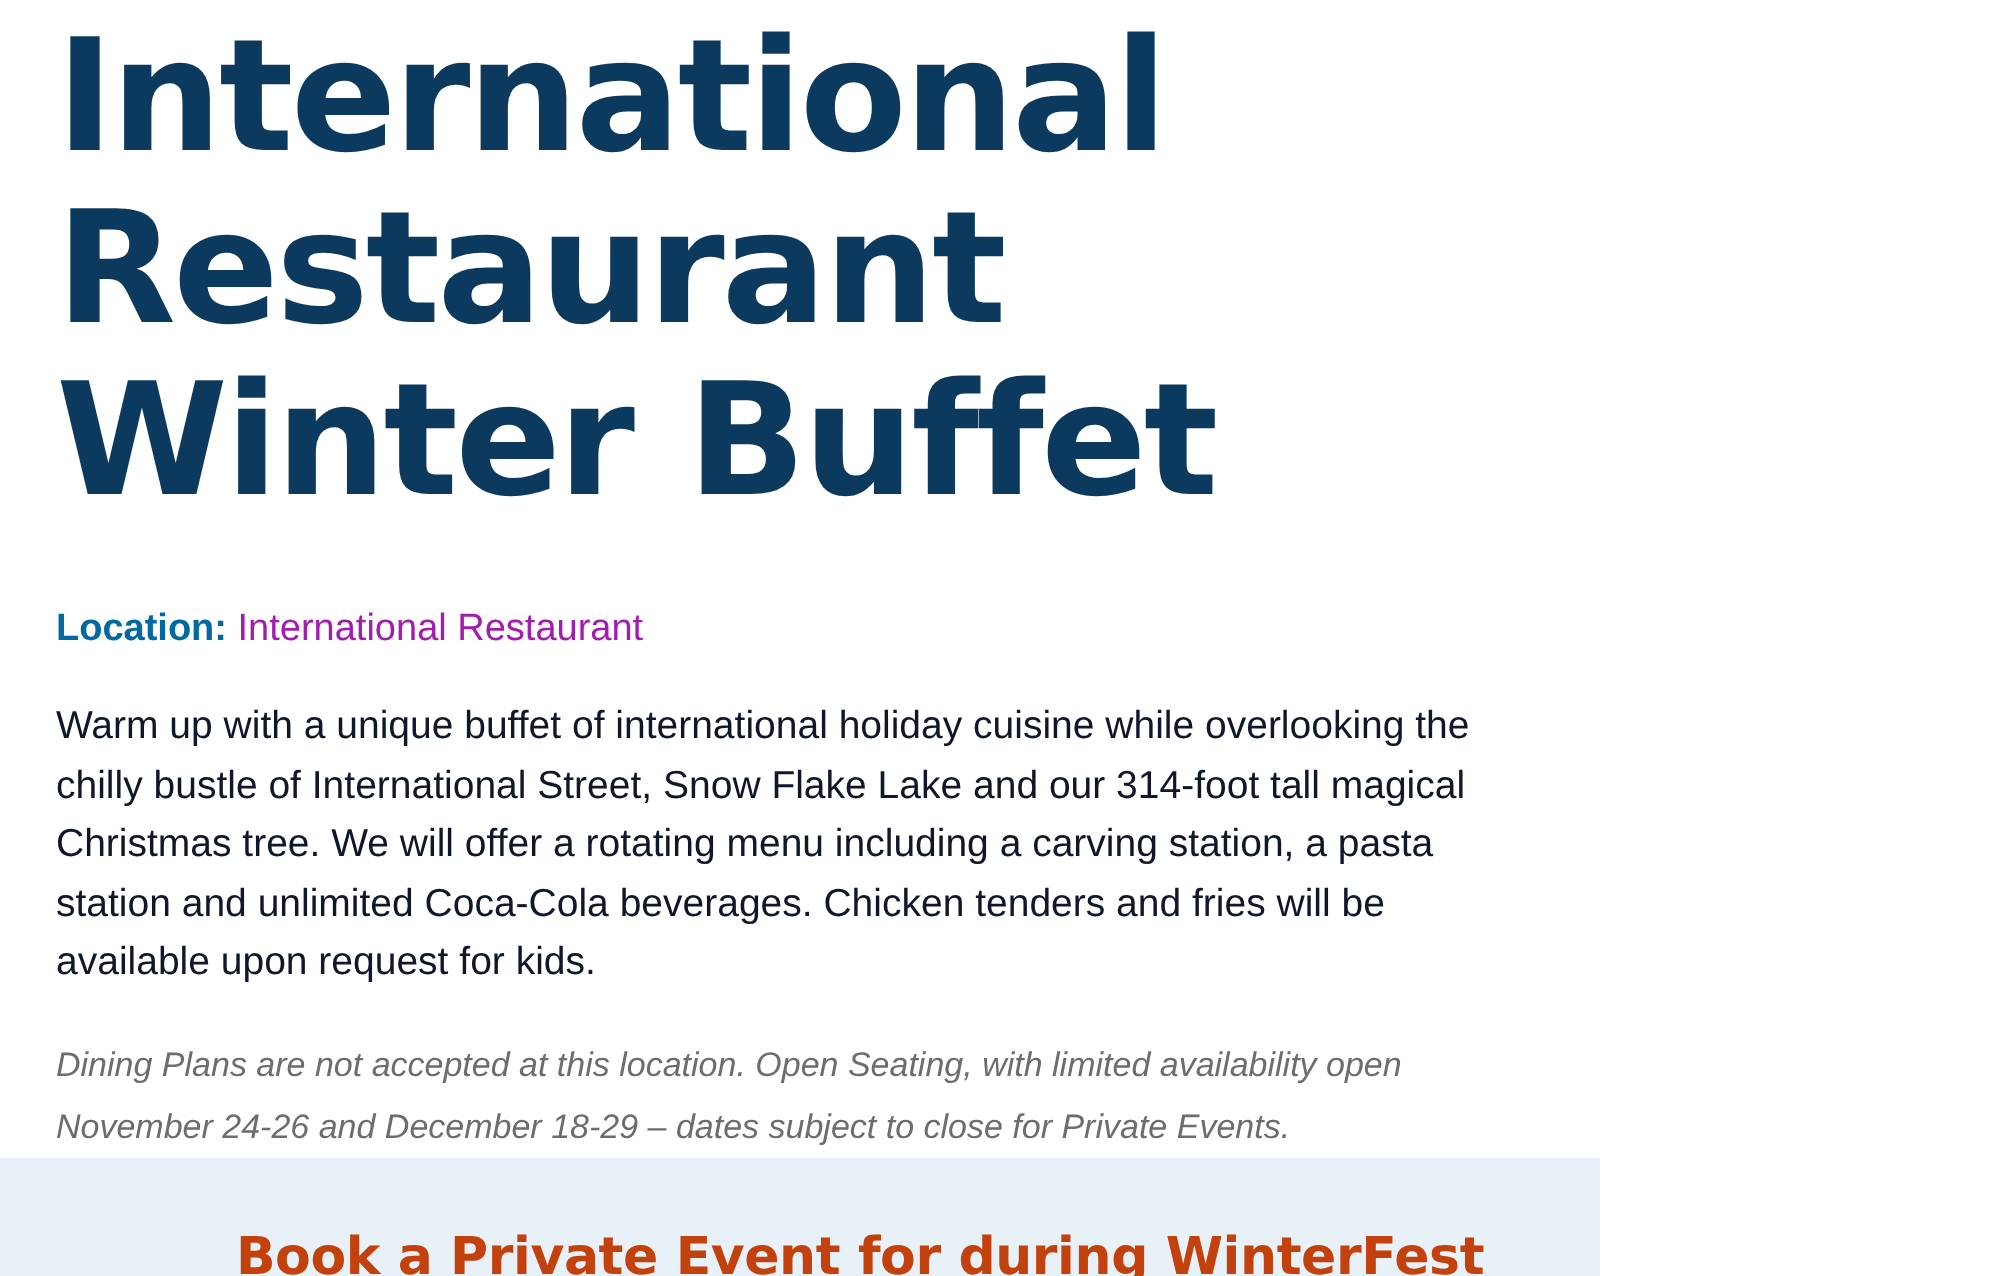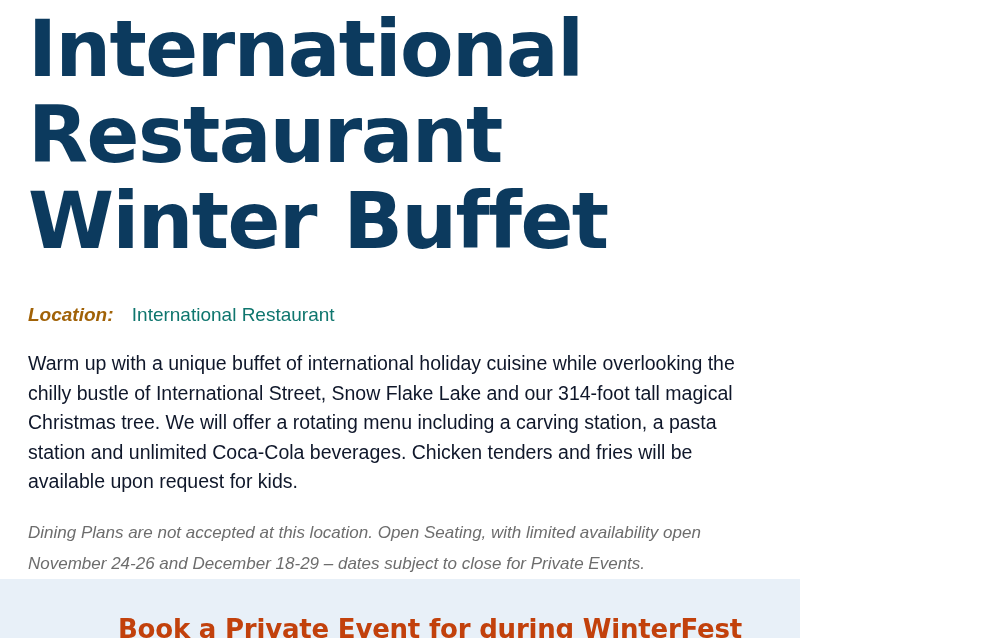--- a/index.html
+++ b/index.html
@@ -48,26 +48,24 @@
     margin: 0;
     padding: 0;
     font-size: 19px;
     line-height: 26px;
     color: #6f6f6f;
     padding-top: 38px;
     font-family: "Liberation Sans", sans-serif;
   }
   .location-label {
     font-weight: 700;
-    color: #a16207;
-    font-style: italic;
+    color: #0369a1;
   }
   .location-value {
-    color: #0f766e;
-    margin-left: 13px;
+    color: #a21caf;
   }
 
   .body-copy {
     margin: 0;
     padding: 0;
     padding-top: 21px;
     font-size: 19.5px;
     line-height: 29.5px;
     color: #0f172a;
     max-width: 952px;

